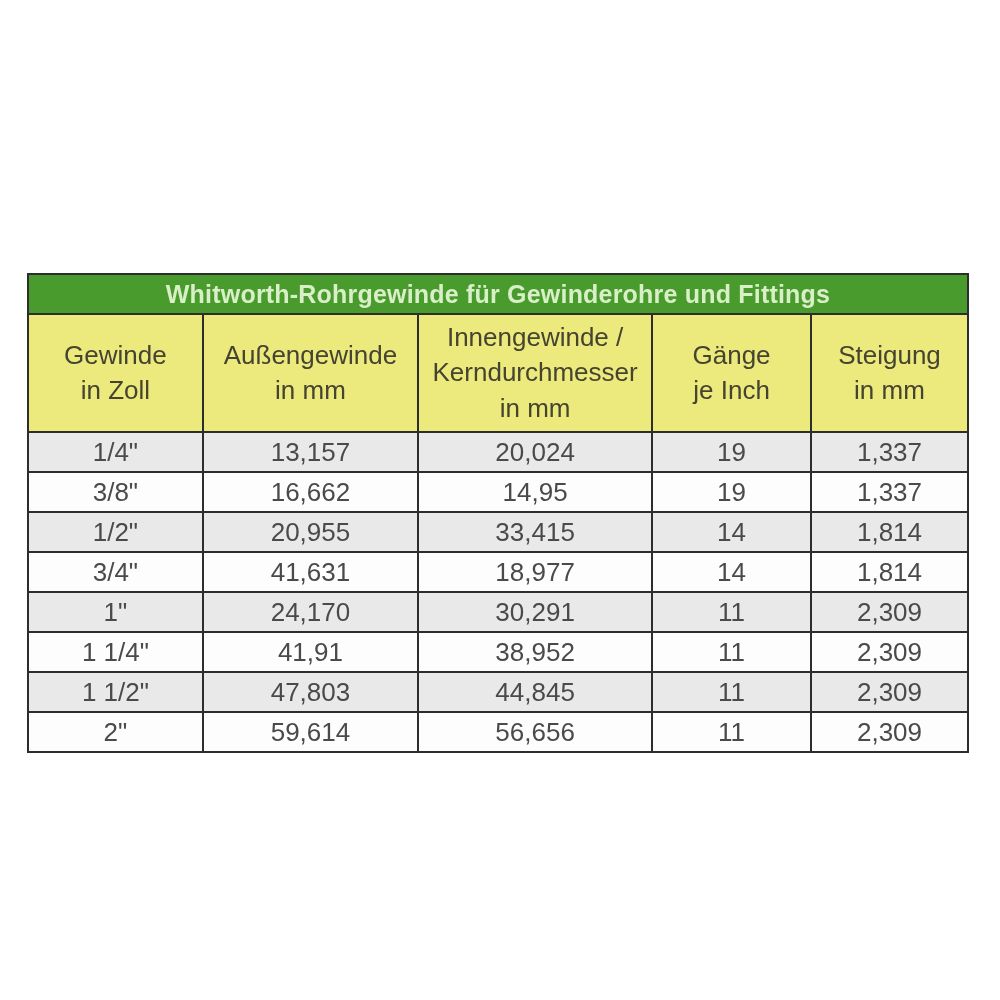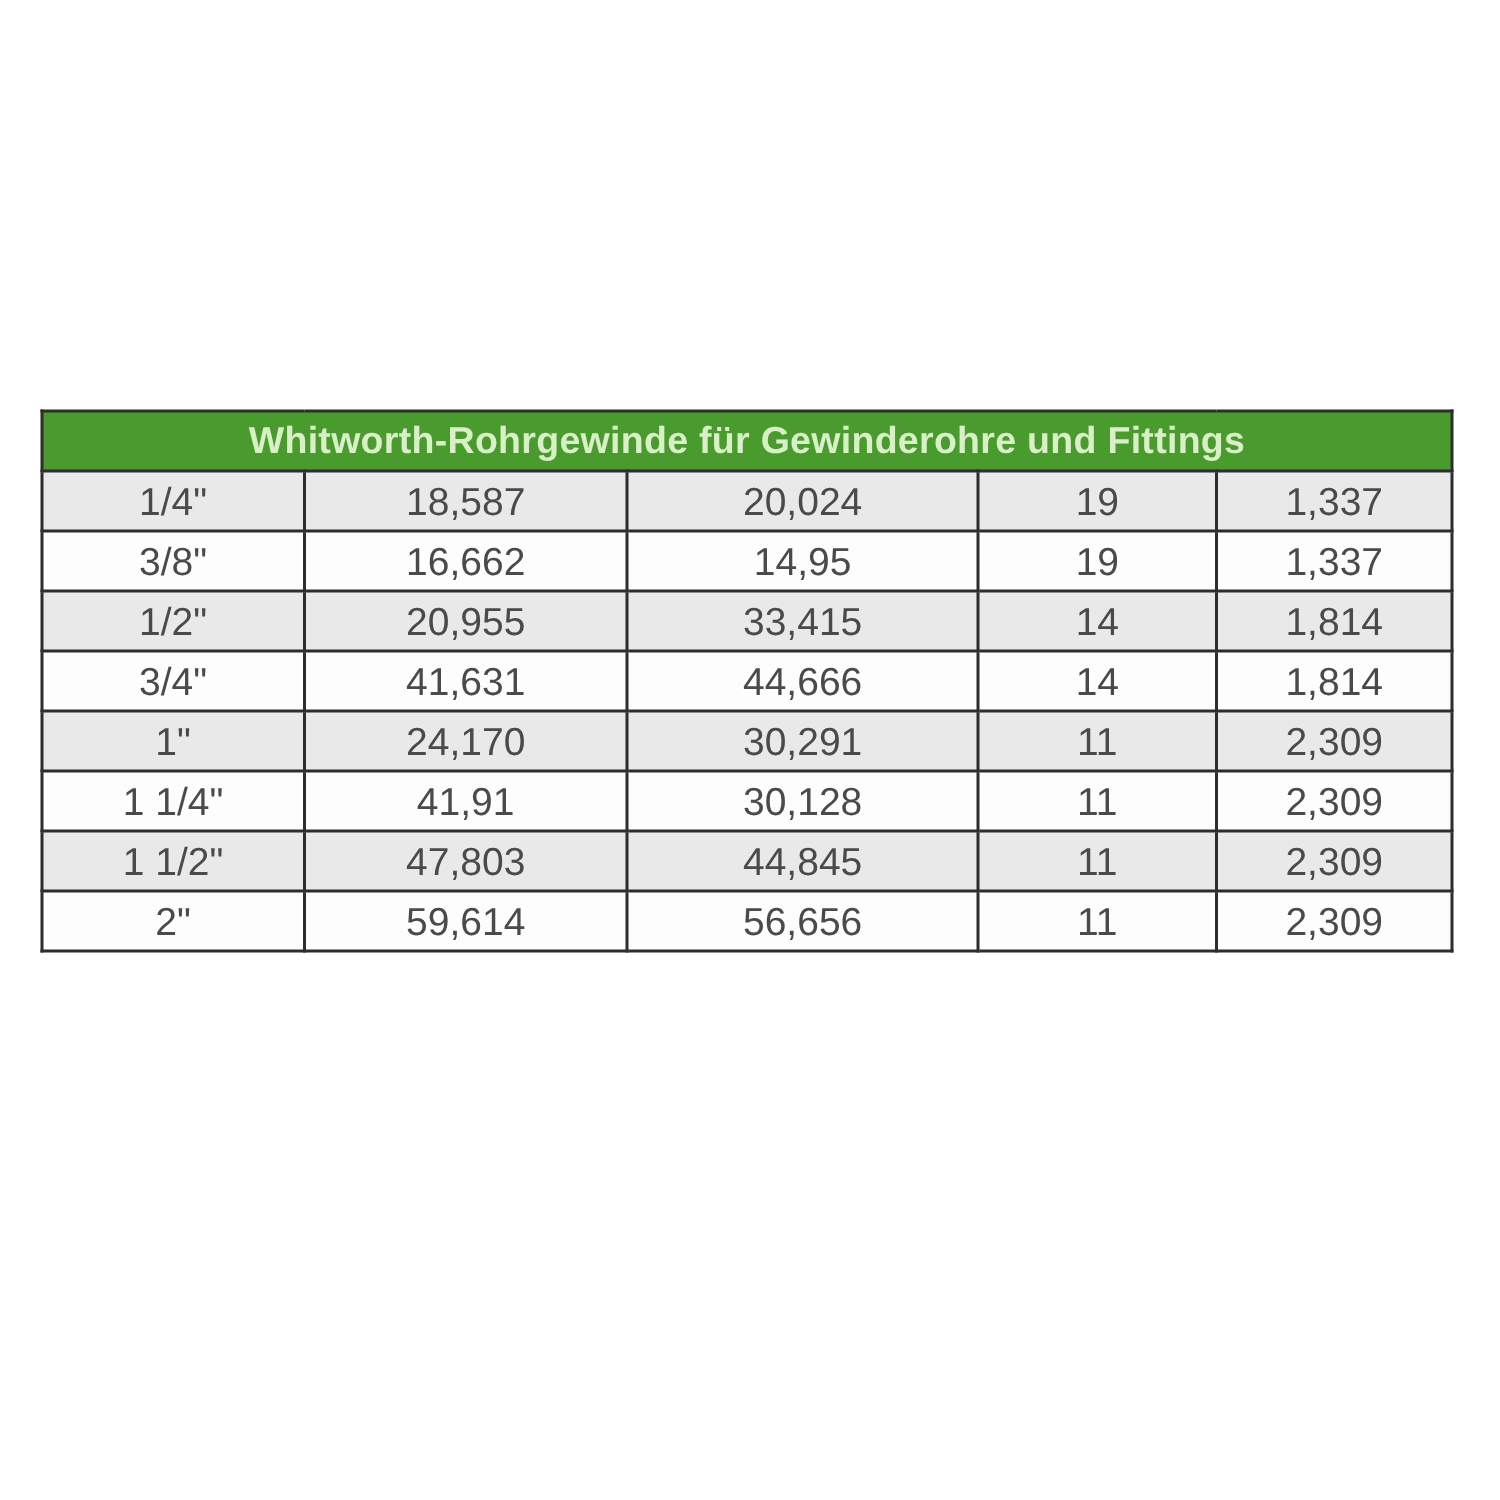--- a/index.html
+++ b/index.html
@@ -73,25 +73,38 @@
       <col class="col-zoll">
       <col class="col-aussen">
       <col class="col-innen">
       <col class="col-gaenge">
       <col class="col-steig">
     </colgroup>
     <thead>
       <tr>
         <th colspan="5" class="title-bar">Whitworth-Rohrgewinde für Gewinderohre und Fittings</th>
       </tr>
+      <tr class="header-row">
+        <th>Gewinde
+in Zoll</th>
+        <th>Außengewinde
+in mm</th>
+        <th>Innengewinde /
+Kerndurchmesser
+in mm</th>
+        <th>Gänge
+je Inch</th>
+        <th>Steigung
+in mm</th>
+      </tr>
     </thead>
     <tbody>
       <tr class="row-odd">
         <td>1/4"</td>
-        <td>18,587</td>
+        <td>13,157</td>
         <td>20,024</td>
         <td>19</td>
         <td>1,337</td>
       </tr>
       <tr class="row-even">
         <td>3/8"</td>
         <td>16,662</td>
         <td>14,95</td>
         <td>19</td>
         <td>1,337</td>
@@ -99,35 +112,35 @@
       <tr class="row-odd">
         <td>1/2"</td>
         <td>20,955</td>
         <td>33,415</td>
         <td>14</td>
         <td>1,814</td>
       </tr>
       <tr class="row-even">
         <td>3/4"</td>
         <td>41,631</td>
-        <td>44,666</td>
+        <td>18,977</td>
         <td>14</td>
         <td>1,814</td>
       </tr>
       <tr class="row-odd">
         <td>1"</td>
         <td>24,170</td>
         <td>30,291</td>
         <td>11</td>
         <td>2,309</td>
       </tr>
       <tr class="row-even">
         <td>1 1/4"</td>
         <td>41,91</td>
-        <td>30,128</td>
+        <td>38,952</td>
         <td>11</td>
         <td>2,309</td>
       </tr>
       <tr class="row-odd">
         <td>1 1/2"</td>
         <td>47,803</td>
         <td>44,845</td>
         <td>11</td>
         <td>2,309</td>
       </tr>

